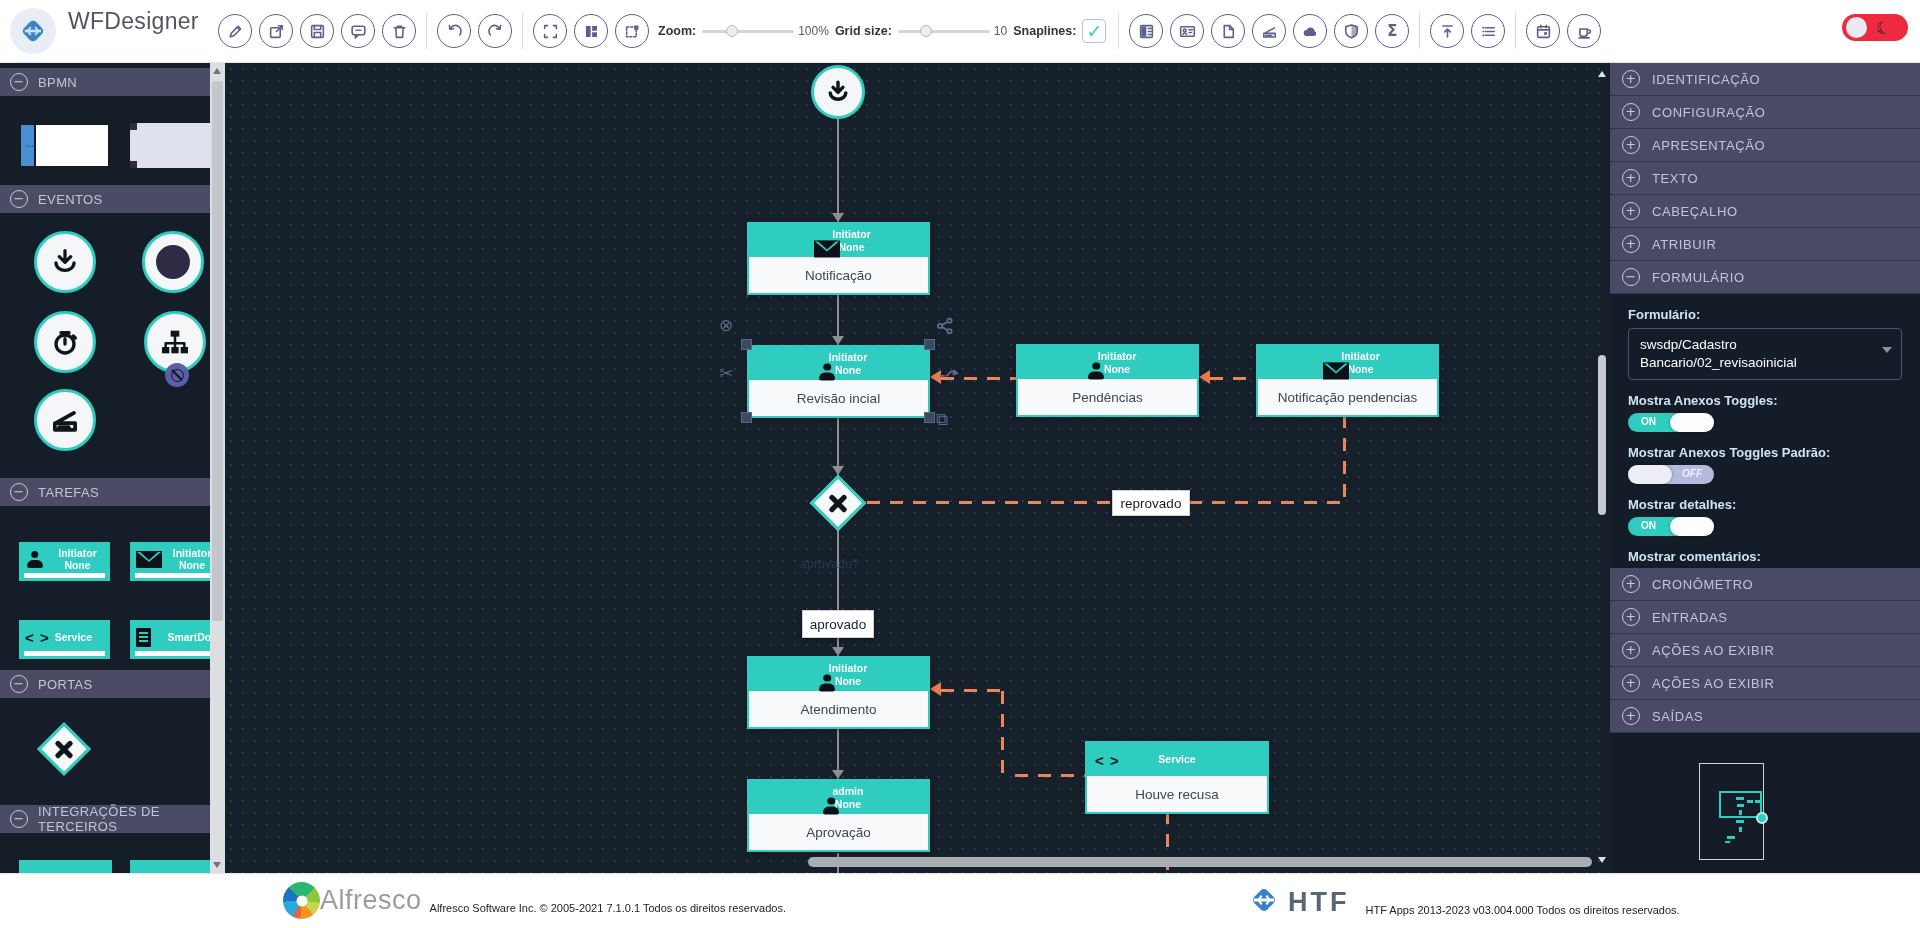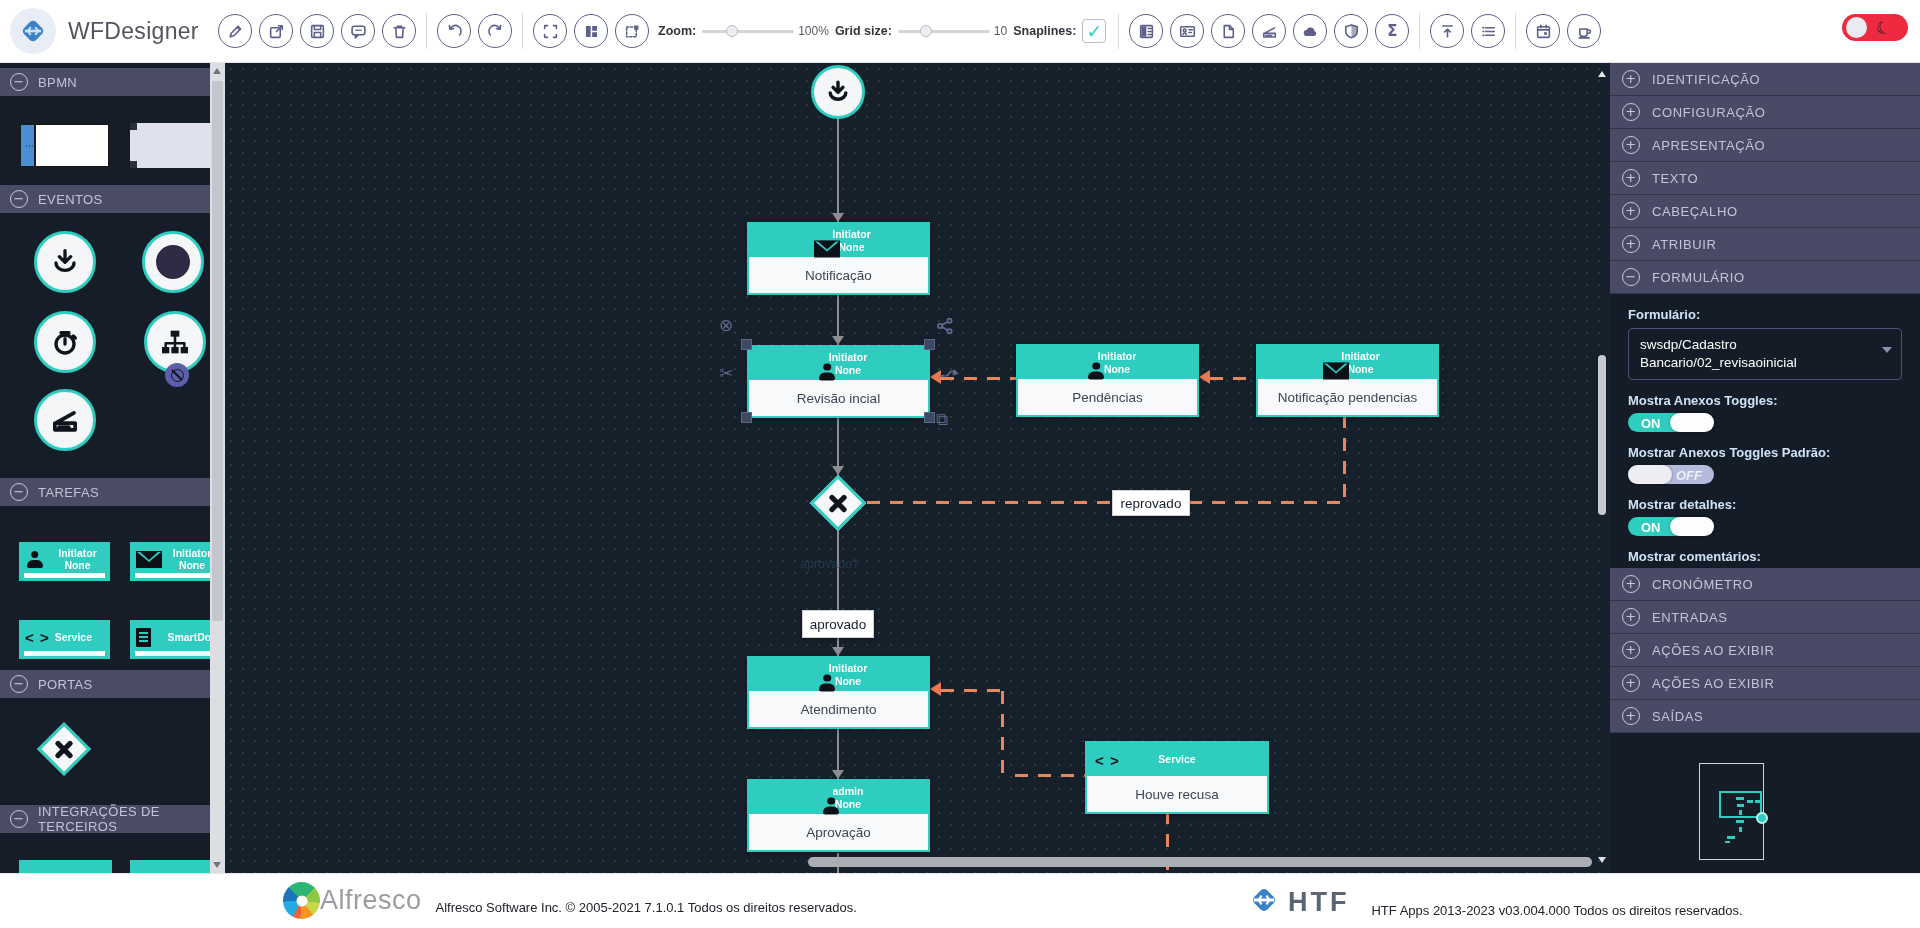--- a/index.html
+++ b/index.html
@@ -1,21 +1,21 @@
 <!DOCTYPE html>
 <html><head>
 <meta charset="utf-8">
 <style>
   * { margin:0; padding:0; box-sizing:border-box; }
   html,body { width:1920px; height:928px; overflow:hidden; font-family:"Liberation Sans", sans-serif; background:#16202c; }
   .glyph { font-family:"DejaVu Sans", sans-serif; }
 
   
   .topbar { position:absolute; left:0; top:0; width:1920px; height:63px; background:#ffffff; border-bottom:1px solid #e2e4ea; display:flex; align-items:center; z-index:50; }
-  .brand { display:flex; align-items:center; gap:12px; padding-left:10px; width:218px; }
+  .brand { display:flex; align-items:flex-start; gap:12px; padding-left:10px; width:218px; }
   .brand-logo { width:46px; height:46px; border-radius:50%; background:#e9eef6; display:flex; align-items:center; justify-content:center; }
   .brand-title { font-size:23px; color:#54545e; letter-spacing:.3px; }
   .tb-btn { width:34px; height:34px; border-radius:50%; border:1.6px solid #5d6189; background:#fff; display:flex; align-items:center; justify-content:center; margin-right:7px; cursor:pointer; flex:none; }
   .tb-btn svg { stroke:#5d6189; fill:none; stroke-width:1.5; stroke-linecap:round; stroke-linejoin:round; }
   .tb-btn .fillc { fill:#5d6189; stroke:none; }
   .tb-glyph { font-family:"DejaVu Sans",sans-serif; color:#5d6189; font-weight:bold; font-size:15px; line-height:1; }
   .tb-sep { width:1px; height:36px; background:#d9dae2; margin:0 10px 0 3px; flex:none; }
   .tb-label { font-size:12.5px; font-weight:bold; color:#33343c; margin:0 6px 0 2px; flex:none; }
   .tb-value { font-size:12px; color:#555a63; margin:0 4px; flex:none; }
   .slider { position:relative; width:92px; height:3px; background:#d4d5da; border-radius:2px; flex:none; }
@@ -98,39 +98,39 @@
   .inspector { position:absolute; left:1610px; top:0; width:310px; height:810px; background:#131c27; }
   .insp-header { position:absolute; left:0; width:310px; height:33px; background:#494b66; border-bottom:1px solid #33354c; color:#c3c5d6; font-size:13px; letter-spacing:.6px; display:flex; align-items:center; gap:12px; padding-left:12px; cursor:pointer; }
   .form-wrap { position:absolute; left:0; top:231px; width:310px; height:274px; padding:13px 18px; }
   .f-label { color:#cfe3f7; font-weight:bold; font-size:13px; }
   .select { position:relative; margin-top:6px; width:100%; border:1.5px solid #4c5272; border-radius:4px; color:#fff; font-size:13.5px; line-height:1.35; padding:7px 26px 7px 11px; cursor:pointer; }
   .select .chev { position:absolute; right:9px; top:18px; width:0; height:0; border-left:5px solid transparent; border-right:5px solid transparent; border-top:6px solid #8a90ad; }
   .t-label { color:#cfe3f7; font-weight:bold; font-size:13px; margin-top:13px; }
   .toggle { position:relative; margin-top:5px; width:86px; height:19px; border-radius:10px; cursor:pointer; }
   .toggle.on { background:#2fccc0; }
   .toggle.off { background:#b4badb;font-style:italic; }
-  .toggle .st { position:absolute; top:3px; color:#fff; font-weight:bold; font-size:13px; }
+  .toggle .st { position:absolute; top:3px; color:#fff; font-weight:bold; font-size:10px; }
   .toggle.on .st { left:13px; }
   .toggle.off .st { right:12px; color:#f0f1f8; }
   .toggle .knob { position:absolute; top:0; width:44px; height:19px; border-radius:10px; background:#fdfdfe; box-shadow:0 0 3px rgba(0,0,0,.4); }
   .toggle.on .knob { right:0; }
   .toggle.off .knob { left:0; background:#eceef4; }
   .minimap { position:absolute; left:89px; top:700px; width:65px; height:97px; border:1px solid #cfd3da; }
   .mm-view { position:absolute; left:19px; top:27px; width:43px; height:27px; border:2px solid #2fccc0; }
   .mm-knob { position:absolute; left:56px; top:48px; width:12px; height:12px; border-radius:50%; background:#2fccc0; border:2px solid #bff2ee; }
   .mm-mark { position:absolute; background:#2fccc0; }
 
   
   .f-left { position:absolute; left:283px; top:8px; display:flex; align-items:center; gap:0; }
   .f-right { position:absolute; left:1248px; top:10px; display:flex; align-items:center; gap:8px; }
   .alf-logo { width:37px; height:37px; border-radius:50%; position:relative;
     background:conic-gradient(#2bb673 0 13%, #8dc63f 13% 27%, #c7d64a 27% 39%, #f7941e 39% 51%, #e8623a 51% 58%, #27aae1 58% 74%, #1c75bc 74% 88%, #2bb673 88% 100%); }
   .alf-logo::after { content:''; position:absolute; left:50%; top:50%; width:11px; height:11px; transform:translate(-50%,-50%); border-radius:50%; background:#fff; }
   .alf-brand { font-size:27px; color:#999da2; letter-spacing:.5px; }
-  .f-small { font-size:13px; color:#20232a; margin-left:14px; margin-top:14px; }
+  .f-small { font-size:11px; color:#20232a; margin-left:8px; margin-top:14px; }
   .htf-brand { font-size:27px; font-weight:bold; color:#5a6673; letter-spacing:3px; }
   .f-right .f-small { margin-top:16px; }
 </style>
 </head>
 <body>
 
 <div class="topbar">
   <div class="brand">
     <div class="brand-logo">
       <svg width="30" height="30" viewBox="0 0 24 24">

